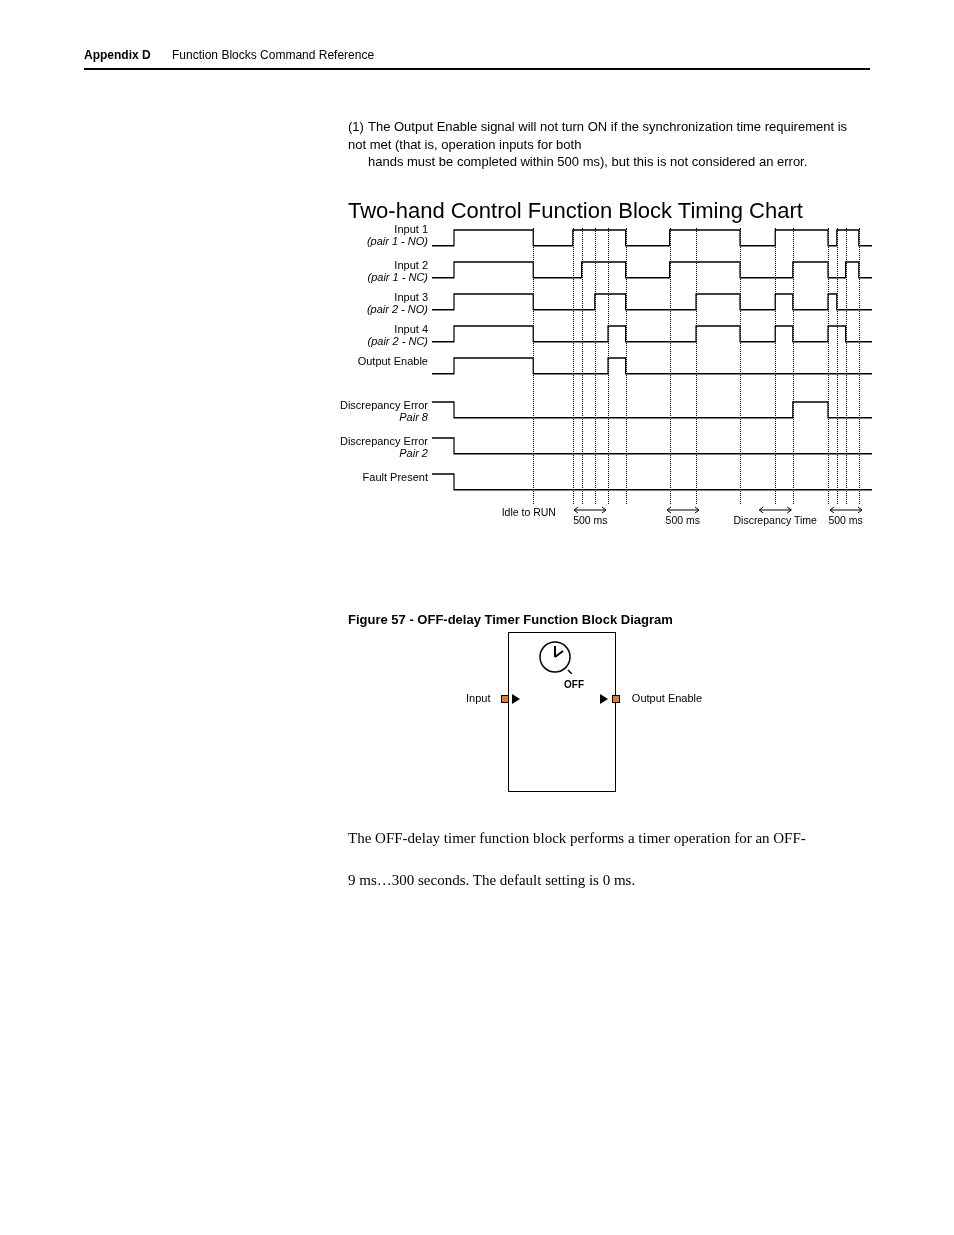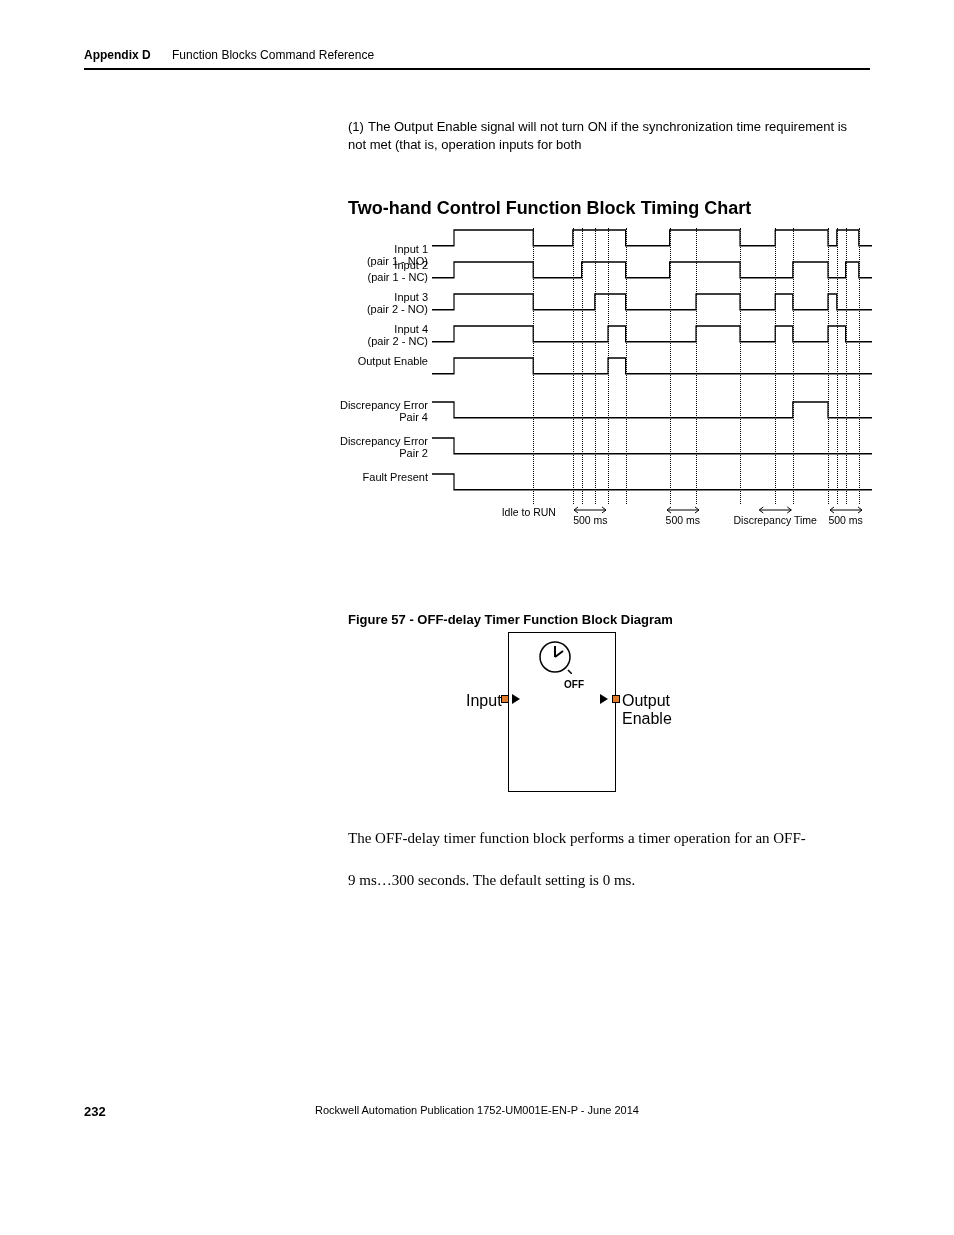--- a/index.html
+++ b/index.html
@@ -54,22 +54,22 @@
   }
   .footnote .txt {
     display: inline;
   }
   .footnote .line2 {
     display: block;
     margin-left: 20px;
   }
 
   .h2 {
-    font-weight: 700;
-    font-size: 18px;
+    font-weight: 400;
+    font-size: 22px;
   }
   .h2-chart {
     position: absolute;
     top: 198px;
     left: 348px;
   }
 
   
   .chart {
     position: absolute;
@@ -82,20 +82,21 @@
     position: absolute;
     right: calc(100% - 84px);
     width: 110px;
     text-align: right;
     font-size: 11px;
     line-height: 1.05;
     padding-right: 4px;
   }
   .sig-label .sub {
     display: block;
+    font-style: italic;
   }
   .wave-row {
     position: absolute;
     left: 84px;
     right: 0;
     height: 18px;
   }
   .wave-row svg { width: 100%; height: 18px; overflow: visible; }
   .wave path, .wave line, .wave polyline { stroke:#000; stroke-width:1.2; fill:none; }
 
@@ -163,21 +164,22 @@
   }
   .fbd .tri {
     position: absolute;
     width: 0; height: 0;
     border-top: 5px solid transparent;
     border-bottom: 5px solid transparent;
     border-left: 8px solid #000;
   }
   .fbd .lbl {
     position: absolute;
-    font-size: 16px;
+    font-size: 11px;
+    text-align: center;
   }
 
   .body-para {
     position: absolute;
     left: 348px;
     top: 828px;
     right: 96px;
     font-family: Georgia, "Times New Roman", serif;
     font-size: 15px;
     line-height: 1.4;
@@ -211,61 +213,62 @@
 <div class="page">
 
   <div class="header-row">
     <span class="header-appendix">Appendix D</span>
     <span class="header-title">Function Blocks Command Reference</span>
   </div>
   <div class="header-rule"></div>
 
   <div class="footnote">
     <span class="num">(1)</span><span class="txt">The Output Enable signal will not turn ON if the synchronization time requirement is not met (that is, operation inputs for both</span>
+    <span class="line2">hands must be completed within 500 ms), but this is not considered an error.</span>
   </div>
 
   <div class="h2 h2-chart">Two-hand Control Function Block Timing Chart</div>
 
   <div class="chart" id="chart">
       <div class="vline" style="left: 185.2px;"></div>
       <div class="vline" style="left: 224.8px;"></div>
       <div class="vline" style="left: 233.6px;"></div>
       <div class="vline" style="left: 246.8px;"></div>
       <div class="vline" style="left: 260px;"></div>
       <div class="vline" style="left: 277.6px;"></div>
       <div class="vline" style="left: 321.6px;"></div>
       <div class="vline" style="left: 348px;"></div>
       <div class="vline" style="left: 392px;"></div>
       <div class="vline" style="left: 427.2px;"></div>
       <div class="vline" style="left: 444.8px;"></div>
       <div class="vline" style="left: 480px;"></div>
       <div class="vline" style="left: 488.8px;"></div>
       <div class="vline" style="left: 497.6px;"></div>
       <div class="vline" style="left: 510.8px;"></div>
-      <div class="sig-label" style="top: 20px;">Input 1<span class="sub">(pair 1 - NO)</span></div>
+      <div class="sig-label" style="top: 0;">Input 1<span class="sub">(pair 1 - NO)</span></div>
       <div class="wave-row" style="top: 6px;"><svg class="wave" viewBox="0 0 440 16" preserveAspectRatio="none">
           <polyline points="0.0,14 22.0,14 22.0,14 22.0,0 101.2,0 101.2,0 101.2,14 140.8,14 140.8,14 140.8,0 193.6,0 193.6,0 193.6,14 237.6,14 237.6,14 237.6,0 308.0,0 308.0,0 308.0,14 343.2,14 343.2,14 343.2,0 396.0,0 396.0,0 396.0,14 404.8,14 404.8,14 404.8,0 426.8,0 426.8,0 426.8,14 440.0,14"></polyline>
         </svg></div>
       <div class="sig-label" style="top: 36px;">Input 2<span class="sub">(pair 1 - NC)</span></div>
       <div class="wave-row" style="top: 38px;"><svg class="wave" viewBox="0 0 440 16" preserveAspectRatio="none">
           <polyline points="0.0,14 22.0,14 22.0,14 22.0,0 101.2,0 101.2,0 101.2,14 149.6,14 149.6,14 149.6,0 193.6,0 193.6,0 193.6,14 237.6,14 237.6,14 237.6,0 308.0,0 308.0,0 308.0,14 360.8,14 360.8,14 360.8,0 396.0,0 396.0,0 396.0,14 413.6,14 413.6,14 413.6,0 426.8,0 426.8,0 426.8,14 440.0,14"></polyline>
         </svg></div>
       <div class="sig-label" style="top: 68px;">Input 3<span class="sub">(pair 2 - NO)</span></div>
       <div class="wave-row" style="top: 70px;"><svg class="wave" viewBox="0 0 440 16" preserveAspectRatio="none">
           <polyline points="0.0,14 22.0,14 22.0,14 22.0,0 101.2,0 101.2,0 101.2,14 162.8,14 162.8,14 162.8,0 193.6,0 193.6,0 193.6,14 264.0,14 264.0,14 264.0,0 308.0,0 308.0,0 308.0,14 343.2,14 343.2,14 343.2,0 360.8,0 360.8,0 360.8,14 396.0,14 396.0,14 396.0,0 404.8,0 404.8,0 404.8,14 426.8,14 440.0,14"></polyline>
         </svg></div>
       <div class="sig-label" style="top: 100px;">Input 4<span class="sub">(pair 2 - NC)</span></div>
       <div class="wave-row" style="top: 102px;"><svg class="wave" viewBox="0 0 440 16" preserveAspectRatio="none">
           <polyline points="0.0,14 22.0,14 22.0,14 22.0,0 101.2,0 101.2,0 101.2,14 176.0,14 176.0,14 176.0,0 193.6,0 193.6,0 193.6,14 264.0,14 264.0,14 264.0,0 308.0,0 308.0,0 308.0,14 343.2,14 343.2,14 343.2,0 360.8,0 360.8,0 360.8,14 396.0,14 396.0,14 396.0,0 413.6,0 413.6,0 413.6,14 440.0,14"></polyline>
         </svg></div>
       <div class="sig-label" style="top: 132px;">Output Enable</div>
       <div class="wave-row" style="top: 134px;"><svg class="wave" viewBox="0 0 440 16" preserveAspectRatio="none">
           <polyline points="0.0,14 22.0,14 22.0,14 22.0,0 101.2,0 101.2,0 101.2,14 176.0,14 176.0,14 176.0,0 193.6,0 193.6,0 193.6,14 440.0,14"></polyline>
         </svg></div>
-      <div class="sig-label" style="top: 176px;">Discrepancy Error<span class="sub">Pair 4</span></div>
+      <div class="sig-label" style="top: 176px;">Discrepancy Error<span class="sub">Pair 8</span></div>
       <div class="wave-row" style="top: 178px;"><svg class="wave" viewBox="0 0 440 16" preserveAspectRatio="none">
           <polyline points="0.0,0 22.0,0 22.0,0 22.0,14 101.2,14 343.2,14 360.8,14 360.8,14 360.8,0 396.0,0 396.0,0 396.0,14 404.8,14 440.0,14"></polyline>
         </svg></div>
       <div class="sig-label" style="top: 212px;">Discrepancy Error<span class="sub">Pair 2</span></div>
       <div class="wave-row" style="top: 214px;"><svg class="wave" viewBox="0 0 440 16" preserveAspectRatio="none">
           <polyline points="0.0,0 22.0,0 22.0,0 22.0,14 440.0,14"></polyline>
         </svg></div>
       <div class="sig-label" style="top: 248px;">Fault Present</div>
       <div class="wave-row" style="top: 250px;"><svg class="wave" viewBox="0 0 440 16" preserveAspectRatio="none">
           <polyline points="0.0,0 22.0,0 22.0,0 22.0,14 440.0,14"></polyline>
@@ -327,17 +330,13 @@
     <div class="port" style="left:152px; top:63px;"></div>
     <div class="lbl" style="left:162px; top:60px; width:90px;">Output Enable</div>
   </div>
 
   <div class="body-para">
     <span>The OFF-delay timer function block performs a timer operation for an OFF-</span><br>
     <br>
     <span>9 ms…300 seconds. The default setting is 0 ms.</span>
   </div>
 
-  <div class="footer">
-    <span class="pg">232</span>
-    <span class="pub">Rockwell Automation Publication 1752-UM001E-EN-P - June 2014</span>
-  </div>
 </div>
 
 </body></html>

